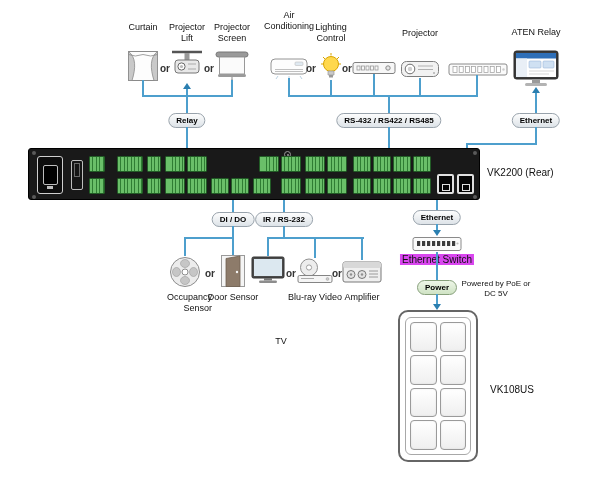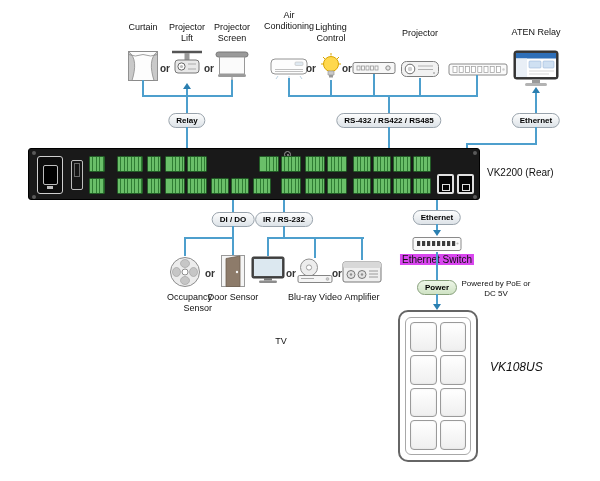--- a/index.html
+++ b/index.html
@@ -40,21 +40,21 @@
   .logo-dot::after { content:""; position:absolute; left:2px; top:2px; width:2px; height:2px; border-radius:50%; background:#9a9a9a; }
   .device-label { position:absolute; font-size:10px; color:#111; }
 
   .keypad { position:absolute; left:398px; top:310px; width:80px; height:152px;
            background:#fff; border:2px solid #666; border-radius:10px; }
   .keypad-inner { position:absolute; left:5px; top:5px; right:5px; bottom:5px;
            border:1px solid #a8a8a8; border-radius:6px; padding:4px;
            display:grid; grid-template-columns:1fr 1fr; grid-auto-rows:1fr; gap:3px; }
   .key-btn { border:1px solid #9a9a9a; border-radius:4px;
            background:linear-gradient(#ffffff,#efefef); box-shadow:inset 0 0 2px rgba(0,0,0,.10); }
-  .keypad-label { position:absolute; left:490px; top:360px; font-size:12px; color:#111;font-style:italic; }
+  .keypad-label { position:absolute; left:490px; top:384px; font-size:10px; color:#111; }
   .power-note { position:absolute; left:461px; top:279px; width:70px;
            font-size:8px; line-height:9.5px; color:#111; text-align:center; }
   .eth-switch-label { position:absolute; transform:translateX(-50%); font-size:10px; color:#111;
            background:#d946ef; padding:0 2px; white-space:nowrap; }
 </style>
 </head>
 <body>
 
 <div class="canvas">
 

